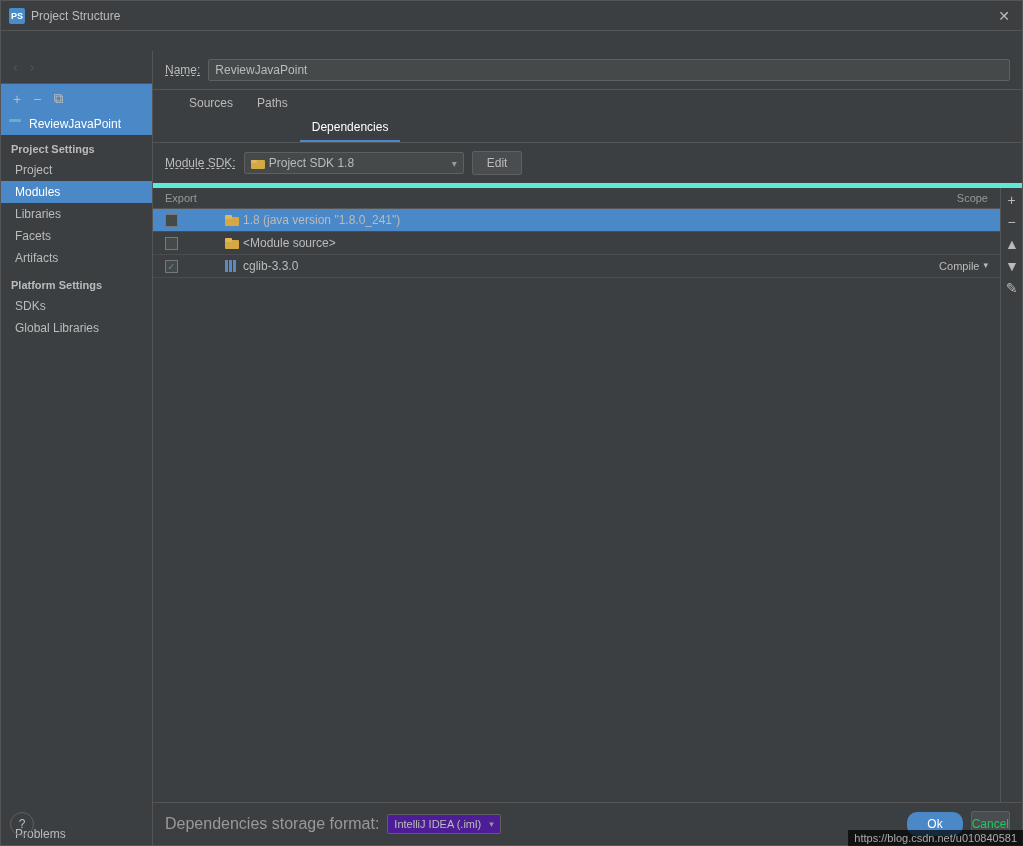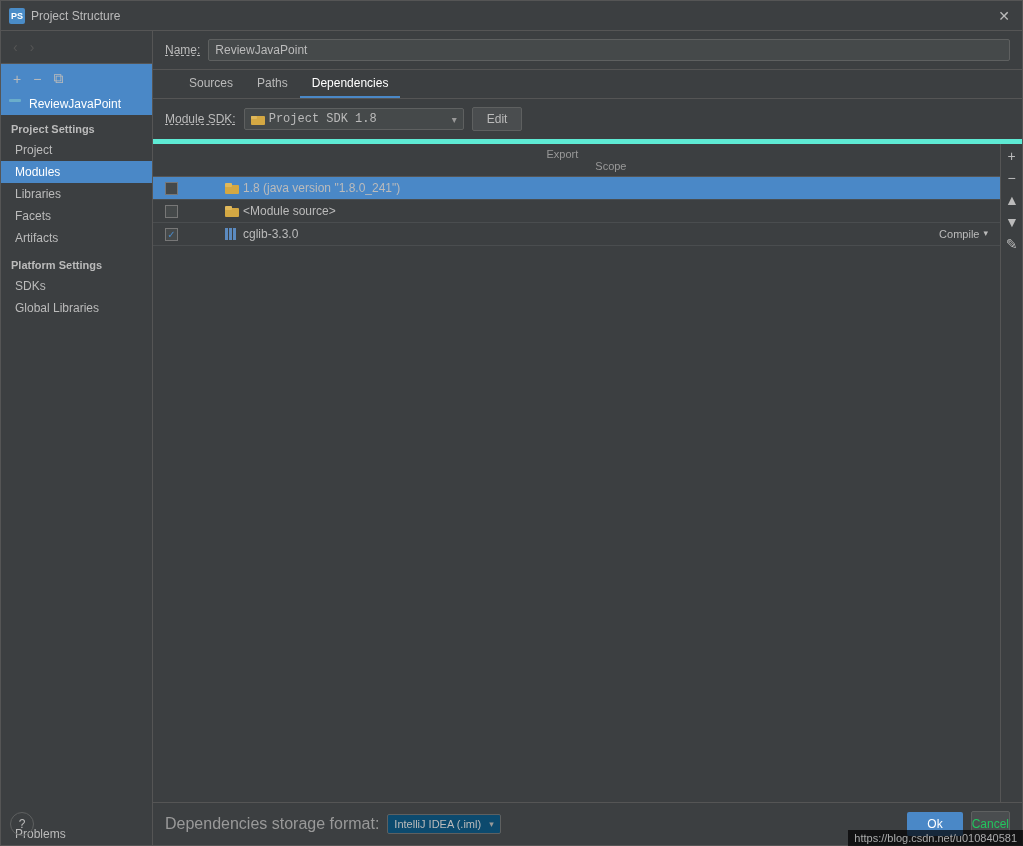--- a/index.html
+++ b/index.html
@@ -13,20 +13,21 @@
       overflow: hidden;
     }
 
     .window {
       width: 1023px;
       height: 846px;
       display: flex;
       flex-direction: column;
       background: #3c3f41;
       border: 1px solid #555;
+      gap: 20px;
     }
 
     .title-bar {
       display: flex;
       align-items: center;
       justify-content: space-between;
       background: #3c3f41;
       height: 30px;
       padding: 0 8px;
       border-bottom: 1px solid #555;
@@ -202,20 +203,21 @@
     .tab {
       padding: 6px 12px;
       cursor: pointer;
       color: #bbbbbb;
       font-size: 12px;
       border-bottom: 2px solid transparent;
     }
     .tab.active {
       color: white;
       border-bottom: 2px solid #4a88c7;
+      margin-top: 24px;
     }
 
     .sdk-row {
       display: flex;
       align-items: center;
       padding: 8px 12px;
       gap: 8px;
       border-bottom: 5px solid #5eead4;
     }
 
@@ -239,21 +241,20 @@
       align-items: center;
       cursor: pointer;
       position: relative;
     }
 
     .sdk-select-inner {
       display: flex;
       align-items: center;
       gap: 4px;
       flex: 1;
-      font-family: Liberation Mono, monospace;
     }
 
     .sdk-dropdown-arrow {
       font-size: 10px;
       color: #999;
     }
 
     .edit-btn {
       background: #4a4d4f;
       border: 1px solid #5e6060;
@@ -271,21 +272,20 @@
       display: flex;
       flex-direction: column;
     }
 
     .deps-header {
       display: flex;
       align-items: center;
       padding: 4px 12px;
       border-bottom: 1px solid #555;
       background: #3c3f41;
-      flex-direction: column;
     }
 
     .deps-header-export {
       width: 60px;
       color: #999;
       font-size: 11px;
     }
 
     .deps-header-name {
       flex: 1;
@@ -392,40 +392,40 @@
       align-items: center;
       gap: 8px;
     }
 
     .storage-label {
       color: #999;
       font-size: 16px;
     }
 
     .storage-select {
-      background: #0c4a6e;
+      background: #4c1d95;
       border: 1px solid #5e6060;
       color: #bbbbbb;
       padding: 3px 6px;
       font-size: 11px;
       border-radius: 2px;
       display: flex;
       align-items: center;
       gap: 4px;
       cursor: pointer;
     }
 
     .ok-btn {
       margin-left: auto;
       background: #4a88c7;
       border: none;
       color: white;
       padding: 5px 20px;
       font-size: 12px;
-      border-radius: 2px;
+      border-radius: 10px;
       cursor: pointer;
     }
 
     .cancel-btn {
       background: #4a4d4f;
       border: 1px solid #5e6060;
       color: #22c55e;
       padding: 5px 0;
       font-size: 12px;
       border-radius: 2px;

